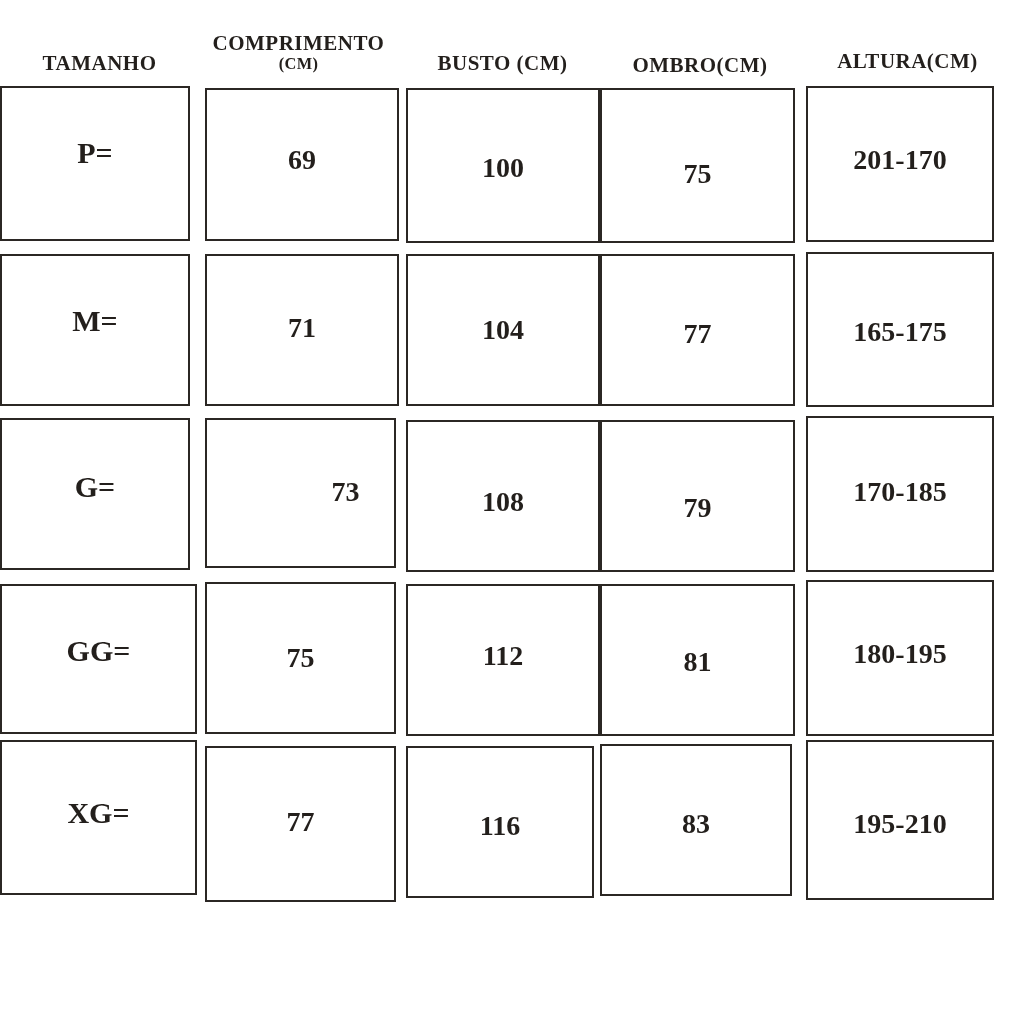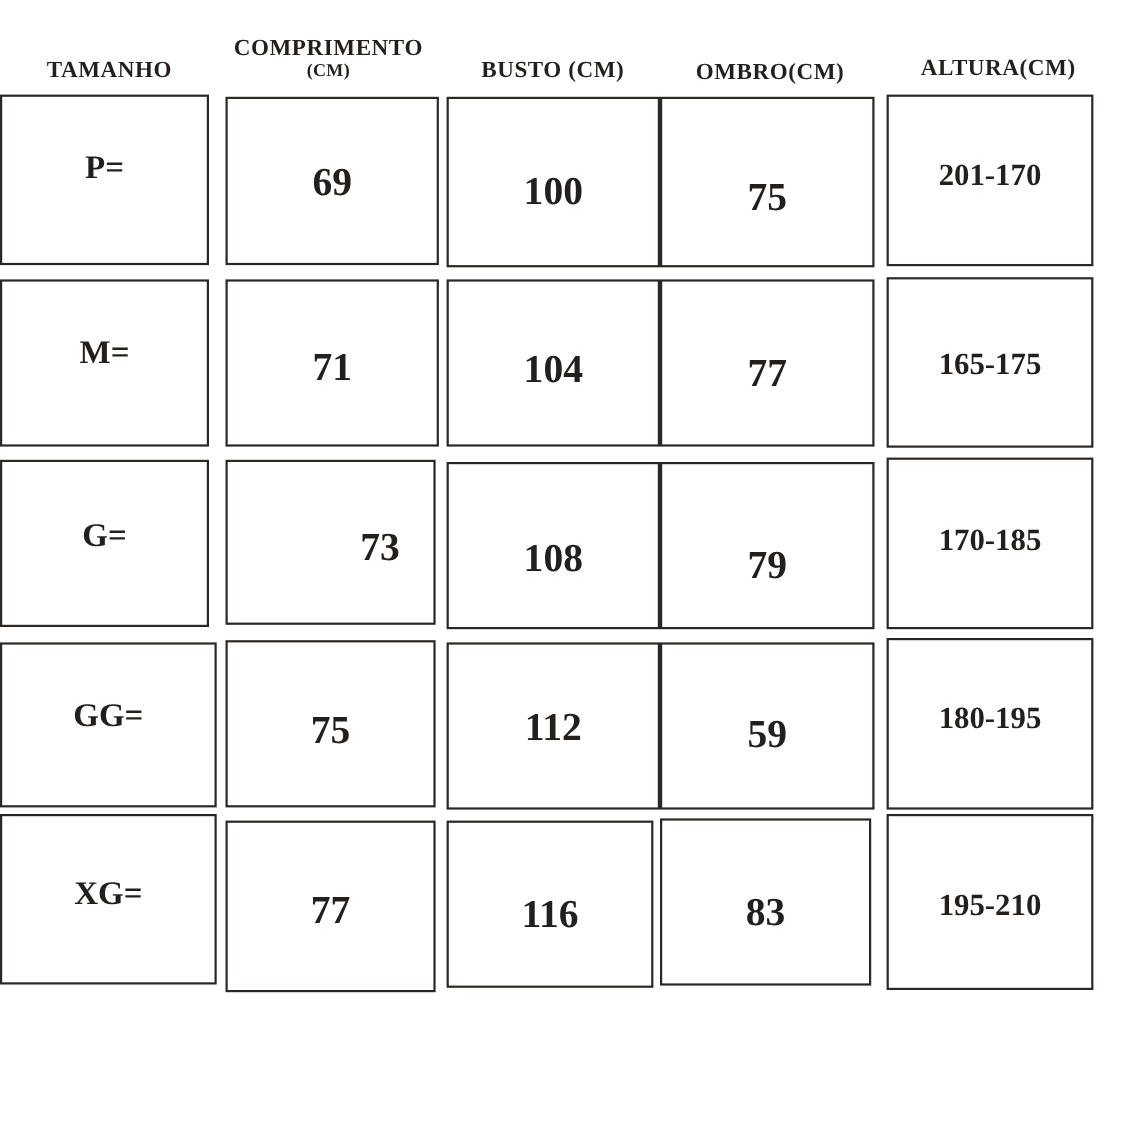--- a/index.html
+++ b/index.html
@@ -61,21 +61,21 @@
     position: absolute;
     left: 0;
     width: 100%;
     text-align: center;
     font-weight: bold;
     color: #231f1c;
     font-family: "Liberation Serif", serif;
     white-space: nowrap;
   }
   .size-val { font-size: 30px; }
-  .num-val  { font-size: 36px; }
+  .num-val  { font-size: 28px; }
   .range-val{ font-size: 28px; }
 </style>
 </head>
 <body>
 
 <div class="sheet">
 
   <div class="header-row">
     <div class="hcell h0">
       <span>TAMANHO</span>
@@ -146,21 +146,21 @@
   <div class="cell" style="left:0px;   top:584px; width:197px; height:150px;">
     <div class="val size-val" style="top:48px;text-align:center;">GG=</div>
   </div>
   <div class="cell" style="left:205px; top:582px; width:191px; height:152px;">
     <div class="val num-val" style="top:58px;">75</div>
   </div>
   <div class="cell" style="left:406px; top:584px; width:194px; height:152px;">
     <div class="val num-val" style="top:54px;">112</div>
   </div>
   <div class="cell" style="left:600px; top:584px; width:195px; height:152px;">
-    <div class="val num-val" style="top:60px;">59</div>
+    <div class="val num-val" style="top:60px;">81</div>
   </div>
   <div class="cell" style="left:806px; top:580px; width:188px; height:156px;">
     <div class="val range-val" style="top:56px;">180-195</div>
   </div>
 
   <div class="cell" style="left:0px;   top:740px; width:197px; height:155px;">
     <div class="val size-val" style="top:54px;">XG=</div>
   </div>
   <div class="cell" style="left:205px; top:746px; width:191px; height:156px;">
     <div class="val num-val" style="top:58px;">77</div>

